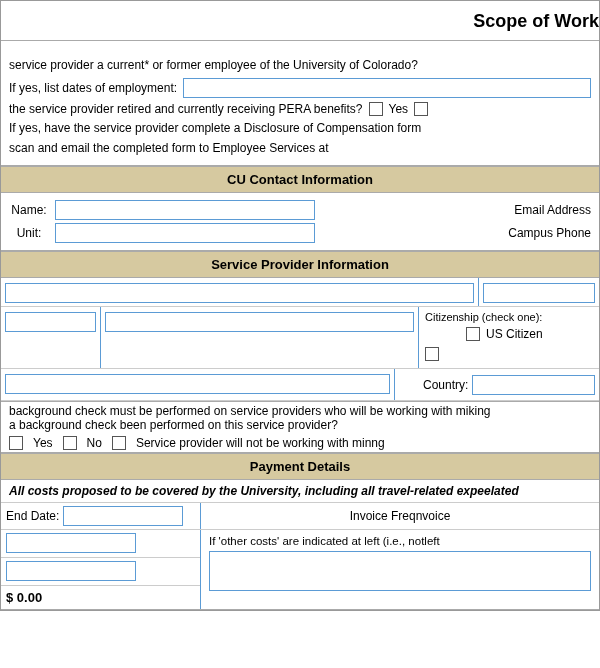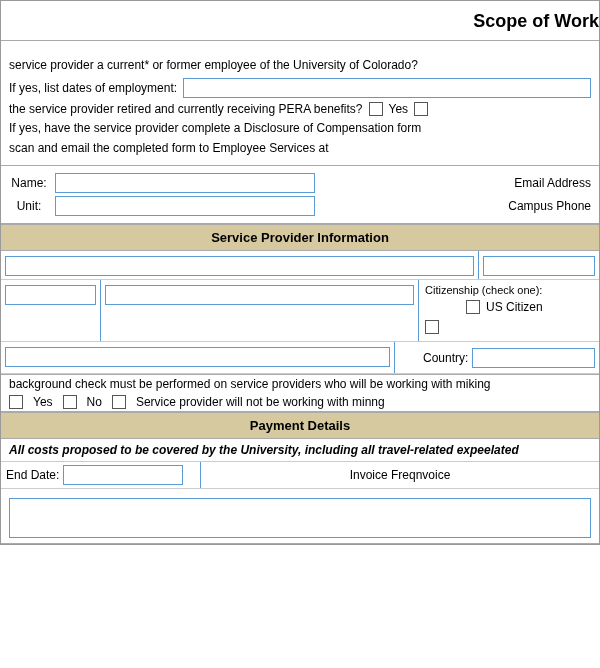--- a/index.html
+++ b/index.html
@@ -217,20 +217,21 @@
     <div class="inline-row">
       <span>the service provider retired and currently receiving PERA benefits?</span>
       <div class="cb"></div>
       <span>Yes</span>
       <div class="cb"></div>
     </div>
     <p>If yes, have the service provider complete a Disclosure of Compensation form</p>
     <p>scan and email the completed form to Employee Services at</p>
   </div>
 
+  <div class="section-header">CU Contact Information</div>
   <div class="cu-contact">
     <div class="cu-row">
       <span class="cu-label">Name:</span>
       <div class="cu-input"></div>
       <span class="cu-right">Email Address</span>
     </div>
     <div class="cu-row">
       <span class="cu-label">Unit:</span>
       <div class="cu-input"></div>
       <span class="cu-right">Campus Phone</span>
@@ -274,20 +275,21 @@
       </div>
       <div class="sp-cell" style="width:180px; display:flex; align-items:center;">
         <span style="margin-right:4px;">Country:</span>
         <div style="border:1px solid #5b9bd5; height:20px; flex:1; background:#fff;"></div>
       </div>
     </div>
   </div>
 
   <div class="bg-section">
     <p>background check must be performed on service providers who will be working with miking</p>
+    <p>a background check been performed on this service provider?</p>
     <div class="bg-options">
       <div class="cb"></div>
       <span>Yes</span>
       <div class="cb"></div>
       <span>No</span>
       <div class="cb"></div>
       <span>Service provider will not be working with minng</span>
     </div>
   </div>
 
@@ -302,19 +304,31 @@
       <div class="payment-cell" style="width:200px; display:flex; align-items:center; gap:4px;">
         <span>End Date:</span>
         <div class="payment-input" style="width:120px;"></div>
       </div>
       <div class="payment-cell" style="flex:1; display:flex; align-items:center; justify-content:center;">
         <span>Invoice Freqnvoice</span>
       </div>
     </div>
 
     <div class="bottom-rows">
+      <div class="bottom-left">
+        <div class="bottom-left-cell">
+          <div class="bottom-left-input"></div>
+        </div>
+        <div class="bottom-left-cell">
+          <div class="bottom-left-input"></div>
+        </div>
+        <div class="total-row">
+          <span>$ 0.00</span>
+        </div>
+      </div>
       <div class="bottom-right">
+        <p>If 'other costs' are indicated at left (i.e., notleft</p>
         <div class="bottom-right-input"></div>
       </div>
     </div>
   </div>
 
 </div>
 
 </body></html>

